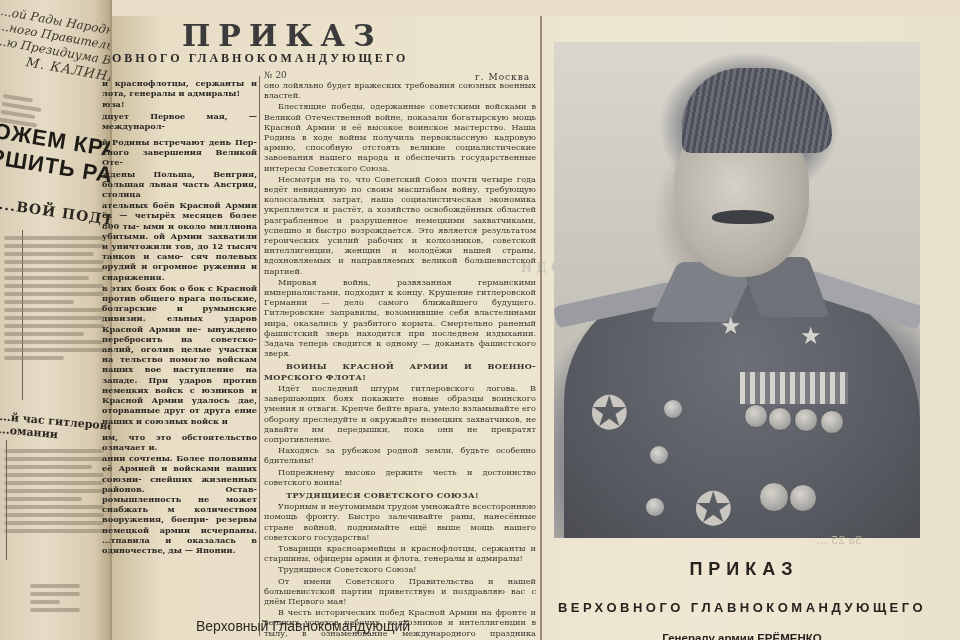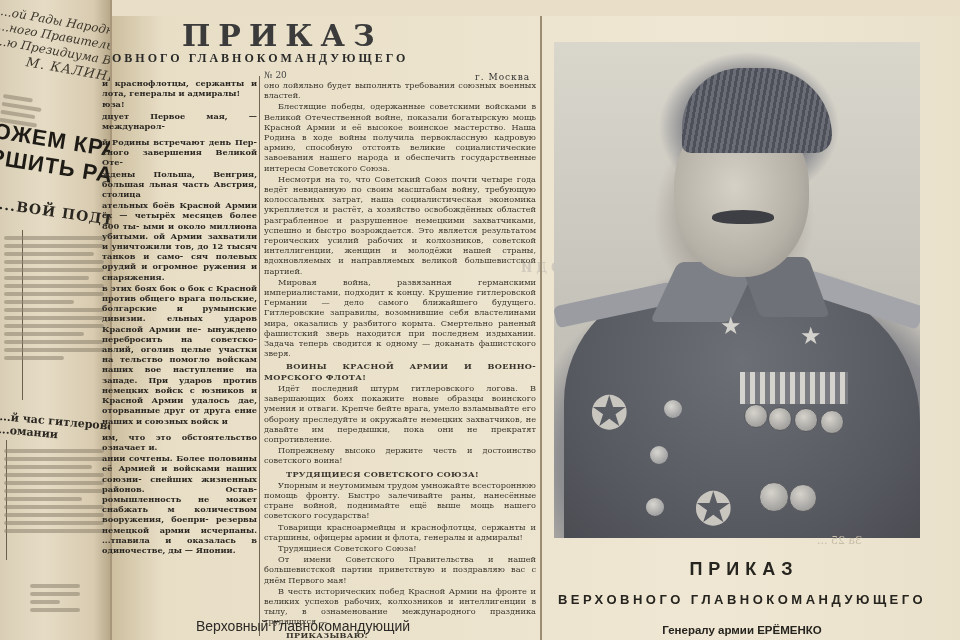--- a/index.html
+++ b/index.html
@@ -118,21 +118,21 @@
   .portrait .button { position:absolute; width:18px; height:18px; border-radius:50%; background: radial-gradient(circle at 40% 35%, #d8d6d0, #8a8b8f); }
   .portrait .ribbons { position:absolute; left:186px; top:330px; width:108px; height:32px;
     background: repeating-linear-gradient(90deg, #d5d3cd 0 5px, #7a7c82 5px 10px); }
   .portrait .medal { position:absolute; width:24px; height:24px; border-radius:50%; background: radial-gradient(circle at 40% 35%, #d6d3cc, #8e8d8c); border:1px solid #5a5b60; }
   .portrait .bigstar { position:absolute; color:#c9c6bf; font-size:46px; line-height:1; }
 
   .portrait-caption-ghost { position:absolute; left:705px; top:518px; font-size:11px; color:#c7bda8; transform: scaleX(-1); }
 
   .order2 { position: absolute; left: 442px; top: 543px; width: 376px; text-align: center; font-family: "Liberation Sans", sans-serif; color: #26241f; }
   .order2 .t1 { font-weight: bold; font-size: 18px; letter-spacing: 6px; padding-left: 4px; }
-  .order2 .t2 { font-weight: bold; font-size: 13px; letter-spacing: 3.5px; margin-top: 12px; }
+  .order2 .t2 { font-weight: bold; font-size: 13px; letter-spacing: 3.5px; margin-top: 20px; }
   .order2 .t3 { font-weight: bold; font-size: 11.5px; margin-top: 4px; }
   .order2 .t4 { font-weight: bold; font-size: 11.5px; margin-top: 17px; }
   .order2 .t5 { font-weight: bold; font-size: 11.5px; margin-top: 5px; text-align: left; padding-left: 4px; white-space: nowrap; }
   .order2 .t5 .name { font-size: 13px; }
 
   .ghost-text { position:absolute; left: 405px; top: 245px; font-size: 12px; letter-spacing: 4px; color: rgba(120,120,140,.25); font-weight: bold; transform: scaleX(-1); white-space: nowrap; }
 </style>
 </head>
 <body>
 
@@ -214,26 +214,27 @@
     <p class="b">ательных боёв Красной Армии ёх — четырёх месяцев более 800 ты- ыми и около миллиона убитыми. ой Армии захватили и уничтожили тов, до 12 тысяч танков и само- сяч полевых орудий и огромное ружения и снаряжения.</p>
     <p class="b">в этих боях бок о бок с Красной против общего врага польские, болгарские и румынские дивизии. ельных ударов Красной Армии не- ынуждено перебросить на советско- авлий, оголив целые участки на тельство помогло войскам наших вое наступление на западе. При ударов против немецких войск с юзников и Красной Армии удалось дае, оторванные друг от друга ение наших и союзных войск и</p>
     <p class="b" style="margin-top:6px">им, что это обстоятельство означает и.</p>
     <p class="b">ании сочтены. Более половины её Армией и войсками наших союзни- снейших жизненных районов. Остав- ромышленность не может снабжать м количеством вооружения, боепри- резервы немецкой армии исчерпаны. ...тпавила и оказалась в одиночестве, ды — Японии.</p>
 
   </div>
 
   <div class="col-divider"></div>
 
   <div class="col col2">
-    <p class="noind">оно лойяльно будет выполнять требования союзных военных властей.</p>
+    <p class="noind">оно лойяльно будет вражеских требования союзных военных властей.</p>
     <p>Блестящие победы, одержанные советскими войсками в Великой Отечественной войне, показали богатырскую мощь Красной Армии и её высокое воинское мастерство. Наша Родина в ходе войны получила первоклассную кадровую армию, способную отстоять великие социалистические завоевания нашего народа и обеспечить государственные интересы Советского Союза.</p>
     <p>Несмотря на то, что Советский Союз почти четыре года ведёт невиданную по своим масштабам войну, требующую колоссальных затрат, наша социалистическая экономика укрепляется и растёт, а хозяйство освобождённых областей разграбленное и разрушенное немецкими захватчиками, успешно и быстро возрождается. Это является результатом героических усилий рабочих и колхозников, советской интеллигенции, женщин и молодёжи нашей страны, вдохновляемых и направляемых великой большевистской партией.</p>
     <p>Мировая война, развязанная германскими империалистами, подходит к концу. Крушение гитлеровской Германии — дело самого ближайшего будущего. Гитлеровские заправилы, возомнившие себя властелинами мира, оказались у разбитого корыта. Смертельно раненый фашистский зверь находится при последнем издыхании. Задача теперь сводится к одному — доканать фашистского зверя.</p>
     <p class="head">ВОИНЫ КРАСНОЙ АРМИИ И ВОЕННО-МОРСКОГО ФЛОТА!</p>
     <p>Идёт последний штурм гитлеровского логова. В завершающих боях покажите новые образцы воинского умения и отваги. Крепче бейте врага, умело взламывайте его оборону преследуйте и окружайте немецких захватчиков, не давайте им передышки, пока они не прекратят сопротивление.</p>
+    <p>Находясь за рубежом родной земли, будьте особенно бдительны!</p>
     <p>Попрежнему высоко держите честь и достоинство советского воина!</p>
     <p class="head">ТРУДЯЩИЕСЯ СОВЕТСКОГО СОЮЗА!</p>
     <p>Упорным и неутомимым трудом умножайте всестороннюю помощь фронту. Быстро залечивайте раны, нанесённые стране войной, поднимайте ещё выше мощь нашего советского государства!</p>
     <p>Товарищи красноармейцы и краснофлотцы, сержанты и старшины, офицеры армии и флота, генералы и адмиралы!</p>
     <p>Трудящиеся Советского Союза!</p>
     <p>От имени Советского Правительства и нашей большевистской партии приветствую и поздравляю вас с днём Первого мая!</p>
     <p>В честь исторических побед Красной Армии на фронте и великих успехов рабочих, колхозников и интеллигенции в тылу, в ознаменование международного праздника трудящихся —</p>
     <p class="head">ПРИКАЗЫВАЮ:</p>
 
   </div>

